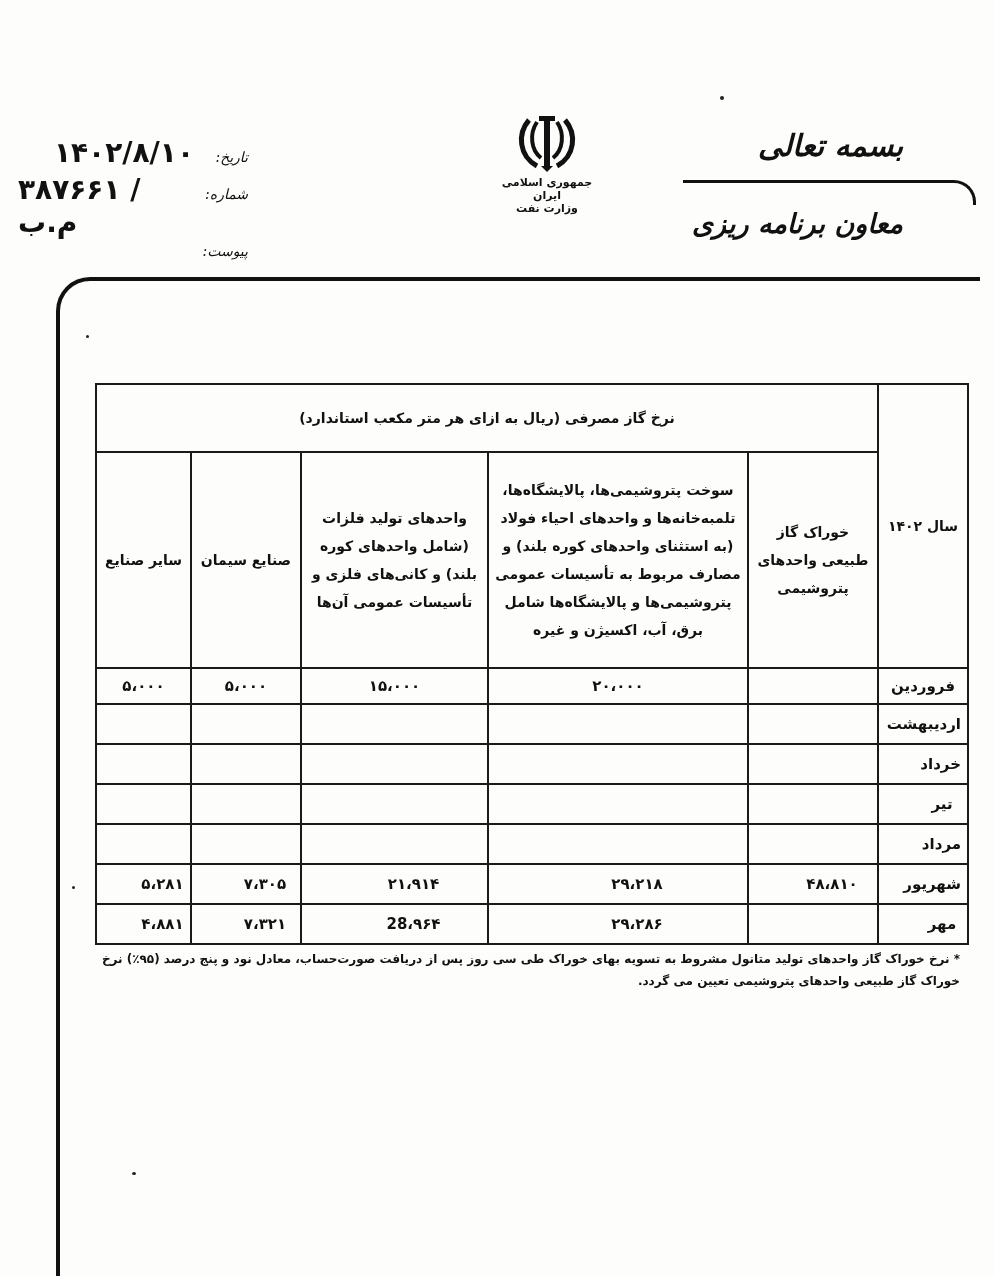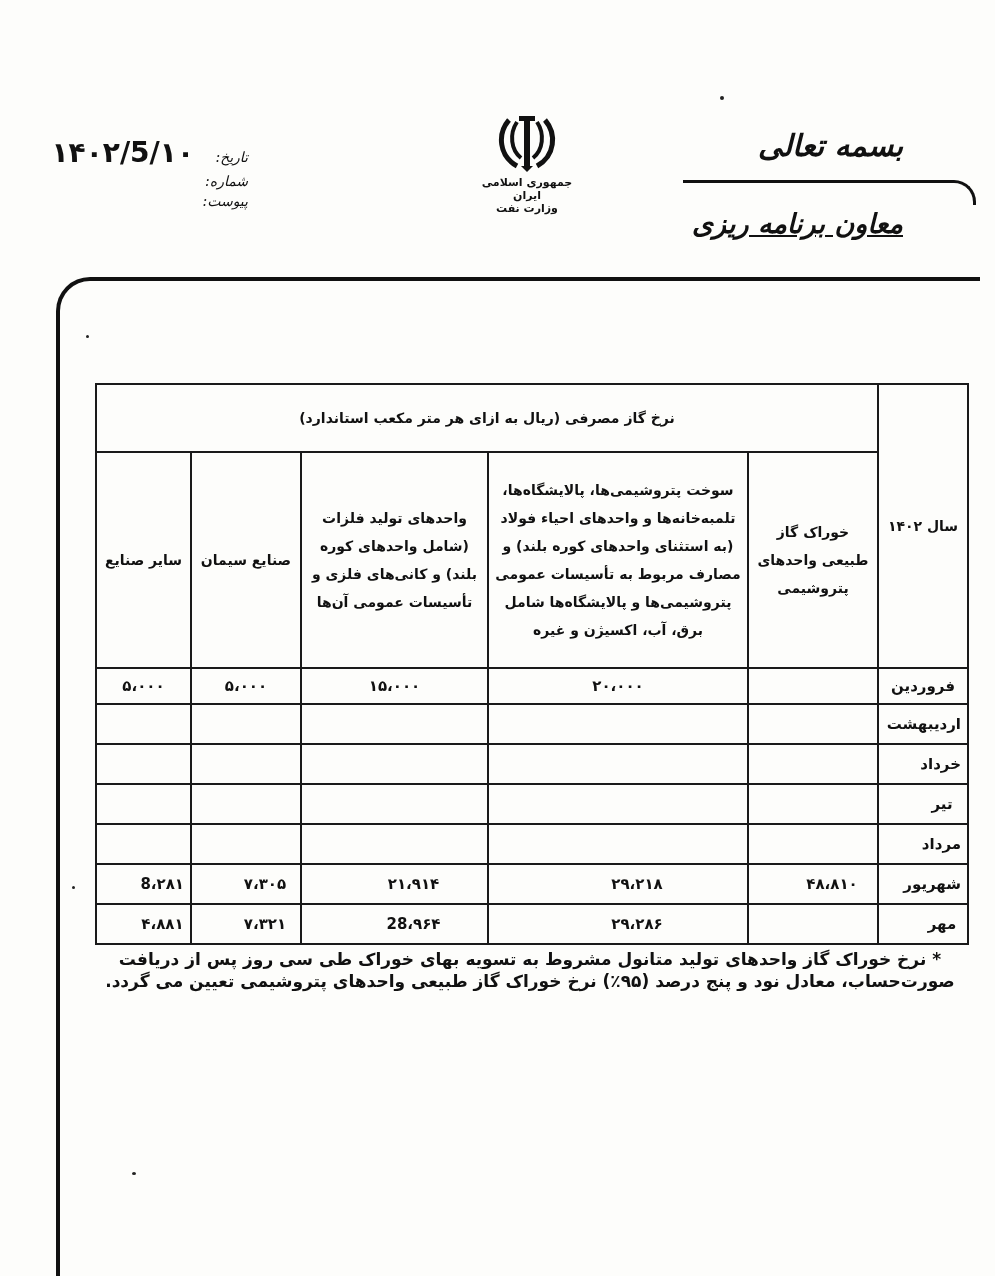--- a/index.html
+++ b/index.html
@@ -7,27 +7,27 @@
       width: 995px; height: 1276px; position: relative; overflow: hidden;
       background: #fdfdfb;
       font-family: "DejaVu Sans", sans-serif;
       color: #111;
     }
     .speck { position: absolute; background: #222; border-radius: 50%; }
 
     
     .hdr-right { position: absolute; right: 92px; text-align: right; direction: rtl; font-family: "DejaVu Serif", serif; font-style: italic; }
     .bism { top: 128px; font-size: 30px; font-weight: bold; }
-    .dept { top: 208px; font-size: 27px; font-weight: bold; text-decoration: underline; }
+    .dept { top: 208px; font-size: 27px; font-weight: bold; }
     .hdr-line {
       position: absolute; left: 683px; top: 180px; width: 290px; height: 22px;
       border-top: 3px solid #111; border-right: 3px solid #111; border-top-right-radius: 22px;
     }
 
-    .emblem { position: absolute; left: 472px; top: 112px; width: 110px; text-align: center; }
+    .emblem { position: absolute; left: 492px; top: 112px; width: 110px; text-align: center; }
     .emblem svg { display: block; margin: 0 auto; }
     .emblem .t1 { font-size: 11px; font-weight: bold; direction: rtl; margin-top: 2px; }
     .emblem .t2 { font-size: 11px; font-weight: bold; direction: rtl; }
 
     .meta { position: absolute; left: 18px; top: 136px; width: 230px; direction: rtl; }
     .meta-row { display: flex; direction: rtl; align-items: baseline; margin-bottom: 4px; }
     .meta-label { font-family: "DejaVu Serif", serif; font-style: italic; font-size: 14px; width: 54px; }
     .meta-val { font-size: 28px; font-weight: bold; font-family: "DejaVu Sans", sans-serif; letter-spacing: 1px; direction: ltr; }
 
     
@@ -46,22 +46,22 @@
       font-weight: bold; font-size: 14px; line-height: 28px; vertical-align: middle; margin-left: 37px;
     }
     .title-cell { height: 66px; font-size: 15px; }
     .year-cell { width: 78px; text-align: right; }
     .head-cell { height: 214px; font-size: 14px; }
     .month { text-align: left; font-size: 14px; border-radius: 13px; }
     tr.data td { height: 34px; font-size: 15px; letter-spacing: 1px; }
     tr.data.tall td { height: 38px; padding-left: 44px; }
 
     .footnote {
-      position: absolute; left: 100px; top: 948px; width: 860px; direction: rtl; text-align: center;
-      font-size: 17px; font-weight: bold; line-height: 22px;
+      position: absolute; left: 100px; top: 948px; width: 860px; direction: rtl; text-align: right;
+      font-size: 12px; font-weight: bold; line-height: 22px;
     }
   </style>
 </head>
 <body>
 
 <div class="hdr-right bism">بسمه تعالی</div>
 <div class="hdr-line"></div>
 <div class="hdr-right dept">معاون برنامه ریزی</div>
 
 <div class="emblem">
@@ -74,24 +74,25 @@
     <rect x="24" y="4" width="16" height="5" fill="#111"></rect>
     <path d="M26 54 L38 54 L32 60 Z" fill="#111"></path>
   </svg>
   <div class="t1">جمهوری اسلامی ایران</div>
   <div class="t2">وزارت نفت</div>
 </div>
 
 <div class="meta">
   <div class="meta-row">
     <span class="meta-label">تاریخ:</span>
-    <span class="meta-val">۱۴۰۲/5/۱۰</span>
+    <span class="meta-val">۱۴۰۲/۸/۱۰</span>
   </div>
   <div class="meta-row">
     <span class="meta-label">شماره:</span>
+    <span class="meta-val">۳۸۷۶۶۱ /م.ب</span>
   </div>
   <div class="meta-row">
     <span class="meta-label">پیوست:</span>
     <span class="meta-val"></span>
   </div>
 </div>
 
 <div class="frame"></div>
 
 <div class="speck" style="left:720px;top:96px;width:4px;height:4px"></div>
@@ -160,21 +161,21 @@
     <td></td>
     <td></td>
     <td></td>
   </tr>
   <tr class="data tall">
     <td class="month">شهریور</td>
     <td>۴۸،۸۱۰</td>
     <td>۲۹،۲۱۸</td>
     <td>۲۱،۹۱۴</td>
     <td>۷،۳۰۵</td>
-    <td>8،۲۸۱</td>
+    <td>۵،۲۸۱</td>
   </tr>
   <tr class="data tall">
     <td class="month">مهر</td>
     <td></td>
     <td>۲۹،۲۸۶</td>
     <td>28،۹۶۴</td>
     <td>۷،۳۲۱</td>
     <td>۴،۸۸۱</td>
   </tr>
 </tbody>

